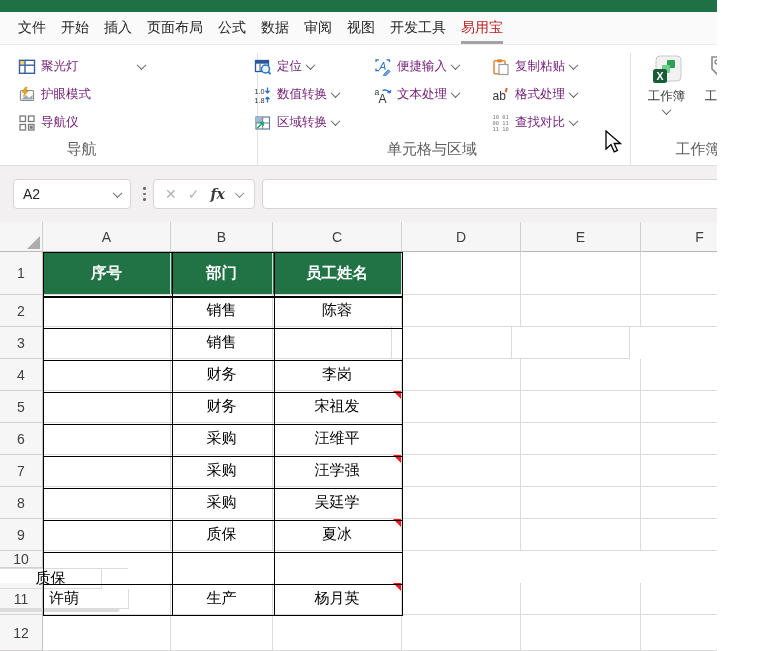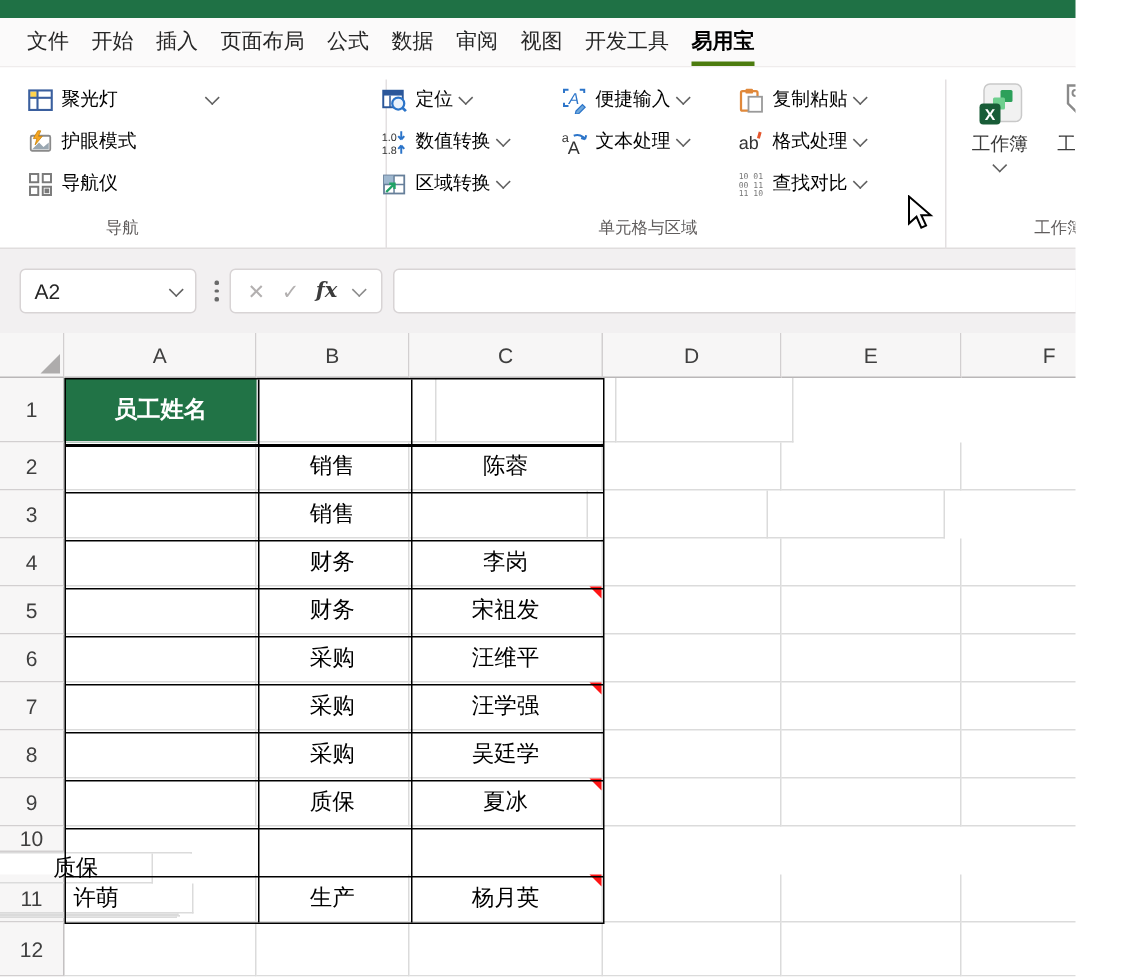--- a/index.html
+++ b/index.html
@@ -7,32 +7,32 @@
   #app{position:relative;width:717px;height:651px;overflow:hidden;background:#ffffff;}
 
   
   #titlebar{position:absolute;left:0;top:0;width:759px;height:12px;background:#1f7145;}
 
   
   #menubar{position:absolute;left:0;top:12px;width:759px;height:33px;background:#fbfafa;
            display:flex;align-items:stretch;padding-left:18px;gap:15px;box-sizing:border-box;
            border-bottom:1px solid #efecec;}
   .tab{font-size:14px;color:#262626;line-height:31px;white-space:nowrap;box-sizing:border-box;cursor:default;}
-  .tab.active{font-weight:bold;border-bottom:3px solid #4d7c0f;color:#000000;}
+  .tab.active{font-weight:normal;border-bottom:3px solid #a3a3a3;color:#b91c1c;}
 
   
   #ribbon{position:absolute;left:0;top:45px;width:759px;height:121px;background:#ffffff;
           border-bottom:1px solid #e0dddd;box-sizing:border-box;}
   .rgroup{position:absolute;top:0;height:120px;}
   .rcols{display:flex;padding-top:11px;}
   .rcol{display:flex;flex-direction:column;gap:7px;}
-  .rbtn{display:flex;align-items:center;gap:5px;height:21px;font-size:12.5px;color:#000000;
+  .rbtn{display:flex;align-items:center;gap:5px;height:21px;font-size:12.5px;color:#701a75;
         padding:0 2px;white-space:nowrap;cursor:default;}
   .rbtn .ricon{width:18px;height:18px;flex:0 0 18px;display:flex;align-items:center;justify-content:center;}
-  .glabel{position:absolute;bottom:6px;left:0;right:0;text-align:center;font-size:11px;color:#605d5d;white-space:nowrap;}
+  .glabel{position:absolute;bottom:6px;left:0;right:0;text-align:center;font-size:15px;color:#605d5d;white-space:nowrap;}
   .gsep{position:absolute;top:8px;height:140px;width:1px;background:#e3e0e1;}
   .chev{display:inline-block;width:6px;height:6px;border-left:1.4px solid #5f5f5f;border-bottom:1.4px solid #5f5f5f;
         transform:rotate(-45deg) translate(1px,-1px);flex:0 0 6px;}
   .bigrow{display:flex;padding-top:8px;}
   .bigbtn{width:57px;display:flex;flex-direction:column;align-items:center;font-size:12.5px;color:#3a3a3a;cursor:default;}
   .bigbtn .bicon{width:34px;height:34px;display:flex;align-items:center;justify-content:center;}
   .bigbtn .blabel{margin-top:2px;line-height:15px;text-align:center;white-space:pre-line;}
   .bigbtn .chev{margin-top:4px;}
 
   
@@ -302,20 +302,26 @@
         </div>
         <div class="chcell" style="width: 128px; height: 30px;">A</div>
         <div class="chcell" style="width: 102px; height: 30px;">B</div>
         <div class="chcell" style="width: 129px; height: 30px;">C</div>
         <div class="chcell" style="width: 119px; height: 30px;">D</div>
         <div class="chcell" style="width: 120px; height: 30px;">E</div>
         <div class="chcell" style="width: 118px; height: 30px;">F</div>
       </div>
       <div class="srow" style="height: 43px;">
         <div class="rh" style="width: 43px;">1</div>
+        <div class="cell green" style="width: 128px;">
+          <span>序号</span>
+        </div>
+        <div class="cell green" style="width: 102px;">
+          <span>部门</span>
+        </div>
         <div class="cell green" style="width: 129px;">
           <span>员工姓名</span>
         </div>
         <div class="cell" style="width: 119px;"></div>
         <div class="cell" style="width: 120px;"></div>
         <div class="cell" style="width: 118px;"></div>
       </div>
       <div class="srow" style="height: 32px;">
         <div class="rh" style="width: 43px;">2</div>
         <div class="cell" style="width: 128px;"></div>

